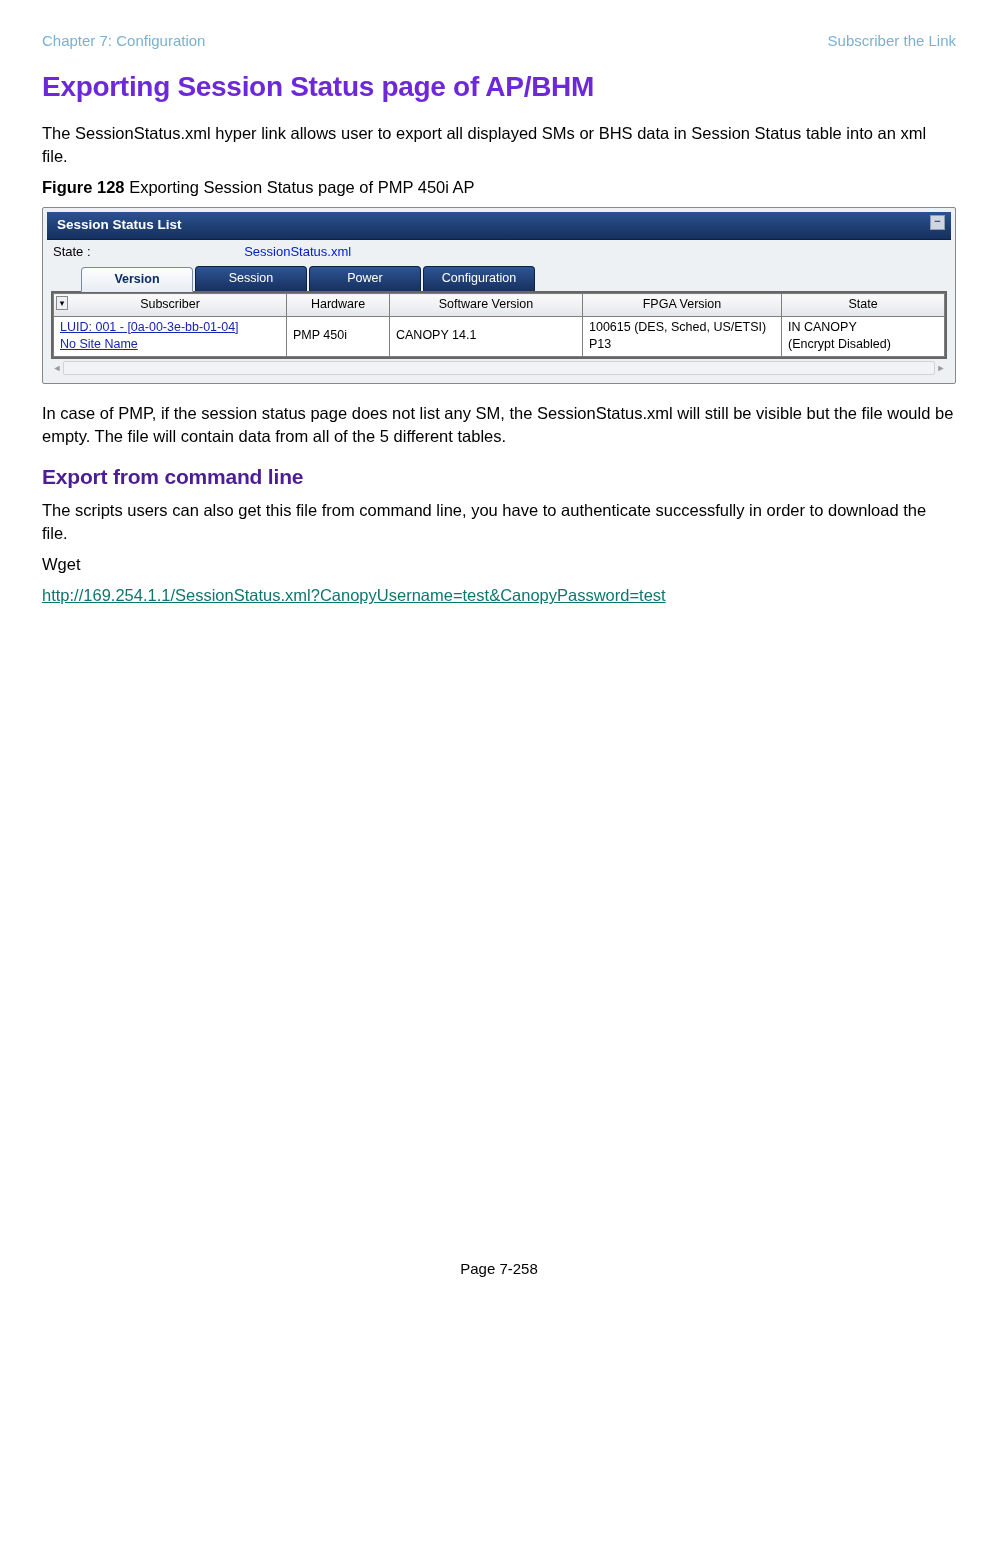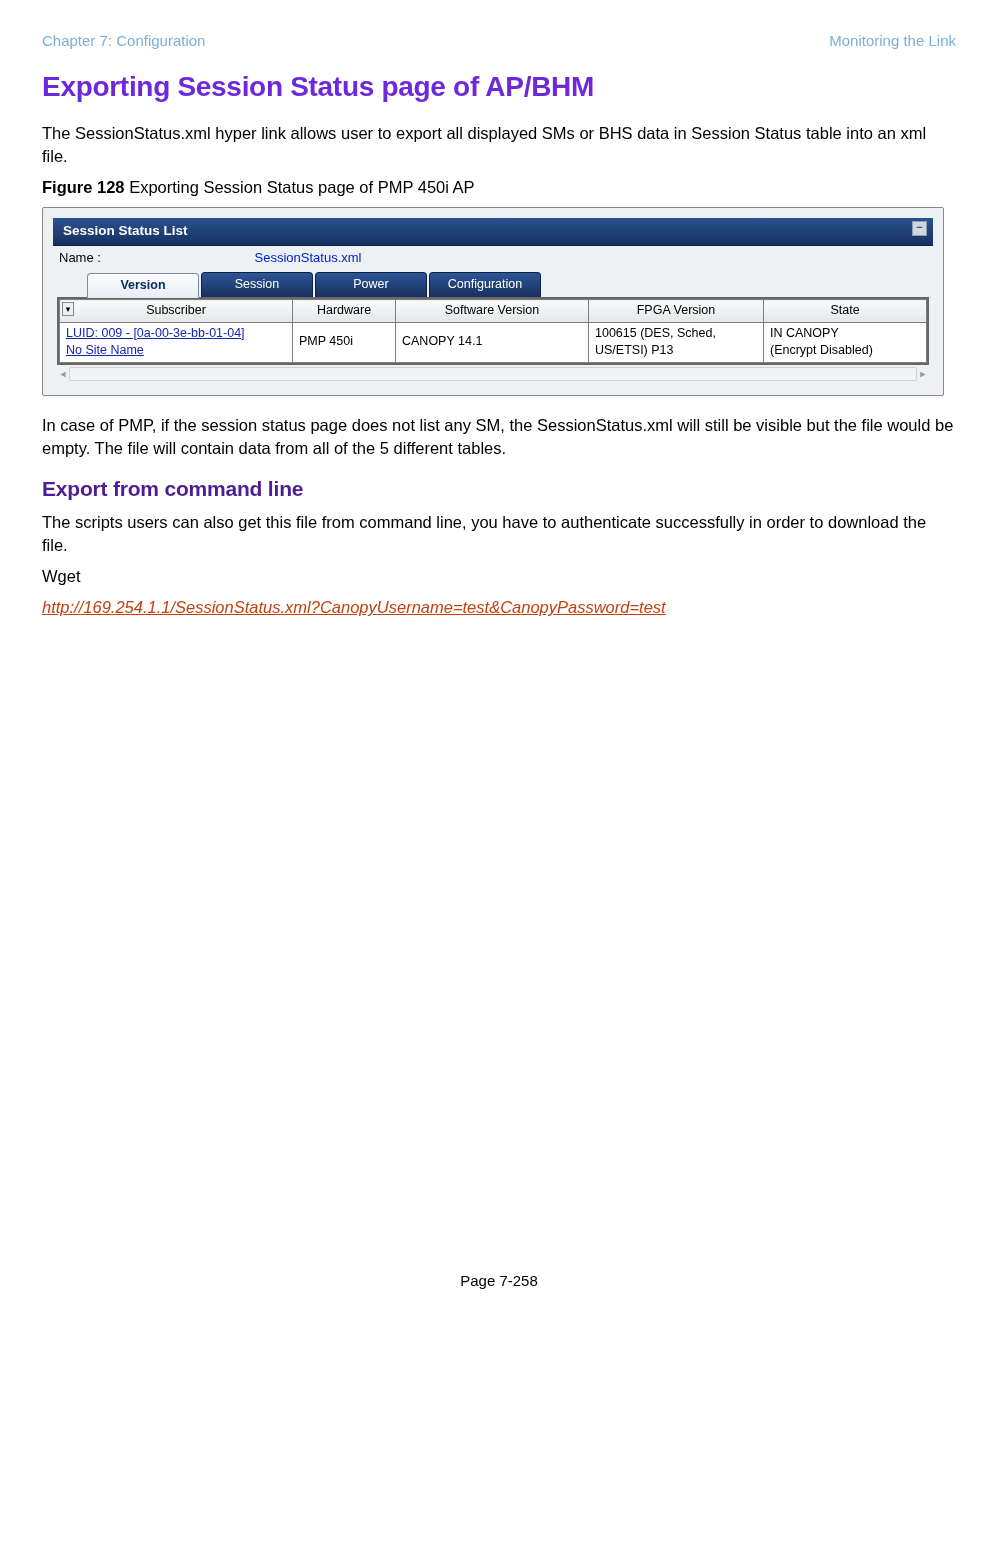--- a/index.html
+++ b/index.html
@@ -41,22 +41,22 @@
   }
   .figure-caption .fignum {
     font-weight: 700;
     border-bottom: 2px solid #6d28d9;
     padding-bottom: 13px;
   }
   .screenshot {
     border: 1px solid #888;
     border-radius: 2px;
     background: #edf1f4;
-    margin: 3px 12px 18px 0;
-    padding: 10px;
+    margin: 3px 0 18px 0;
+    padding: 4px;
     position: relative;
   }
   .ss-header {
     background: #1b3a6b;
     background: linear-gradient(#2b5290,#15305d);
     color: #fff;
     font-weight: bold;
     font-size: 13.5px;
     padding: 4px 10px;
     border-bottom: 1px solid #0d2142;
@@ -157,72 +157,72 @@
     border-radius: 2px;
     position: relative;
   }
   .scrollbar .endcap {
     width: 12px; height: 12px;
     font-size: 9px;
     color: #999;
     text-align: center;
     line-height: 12px;
   }
-  a.url { color: #c2410c; text-decoration: underline; font-style: italic; }
+  a.url { color: #0f766e; text-decoration: underline; }
   .page-number {
     text-align: center;
     color: #000;
     font-size: 15px;
     margin-top: 650px;
   }
 </style>
 </head>
 <body>
 
 <div class="header-row">
   <span>Chapter 7:  Configuration</span>
-  <span>Monitoring the Link</span>
+  <span>Subscriber the Link</span>
 </div>
 
 <h1>Exporting Session Status page of AP/BHM</h1>
 
 <p>The SessionStatus.xml hyper link allows user to export all displayed SMs or BHS data in Session Status table into an xml file.</p>
 
 <p class="figure-caption">
   <span class="fignum">Figure 128</span><span> Exporting Session Status page of PMP 450i AP</span>
 </p>
 
 <div class="screenshot">
   <div class="ss-header">
     <span>Session Status List</span>
     <span class="collapse">−</span>
   </div>
   <div class="ss-data-row">
-    <span class="label">Name :</span>
+    <span class="label">State :</span>
     <span class="link">SessionStatus.xml</span>
   </div>
   <div class="tabs">
     <div class="tab active">Version</div>
     <div class="tab">Session</div>
     <div class="tab">Power</div>
     <div class="tab">Configuration</div>
   </div>
   <div class="table-wrap">
     <table class="ss">
       <tbody>
           <tr>
         <th style="width:220px"><span class="arrow">▾</span><span>Subscriber</span></th>
         <th style="width:90px">Hardware</th>
         <th style="width:180px">Software Version</th>
         <th>FPGA Version</th>
         <th style="width:150px">State</th>
       </tr>
       <tr>
         <td>
-          <span class="sub-link">LUID: 009 - [0a-00-3e-bb-01-04]</span><br>
+          <span class="sub-link">LUID: 001 - [0a-00-3e-bb-01-04]</span><br>
           <span class="sub-link">No Site Name</span>
         </td>
         <td>PMP 450i</td>
         <td>CANOPY 14.1</td>
         <td>100615 (DES, Sched, US/ETSI) P13</td>
         <td>
           <span>IN CANOPY</span><br>
           <span>(Encrypt Disabled)</span>
         </td>
       </tr>

